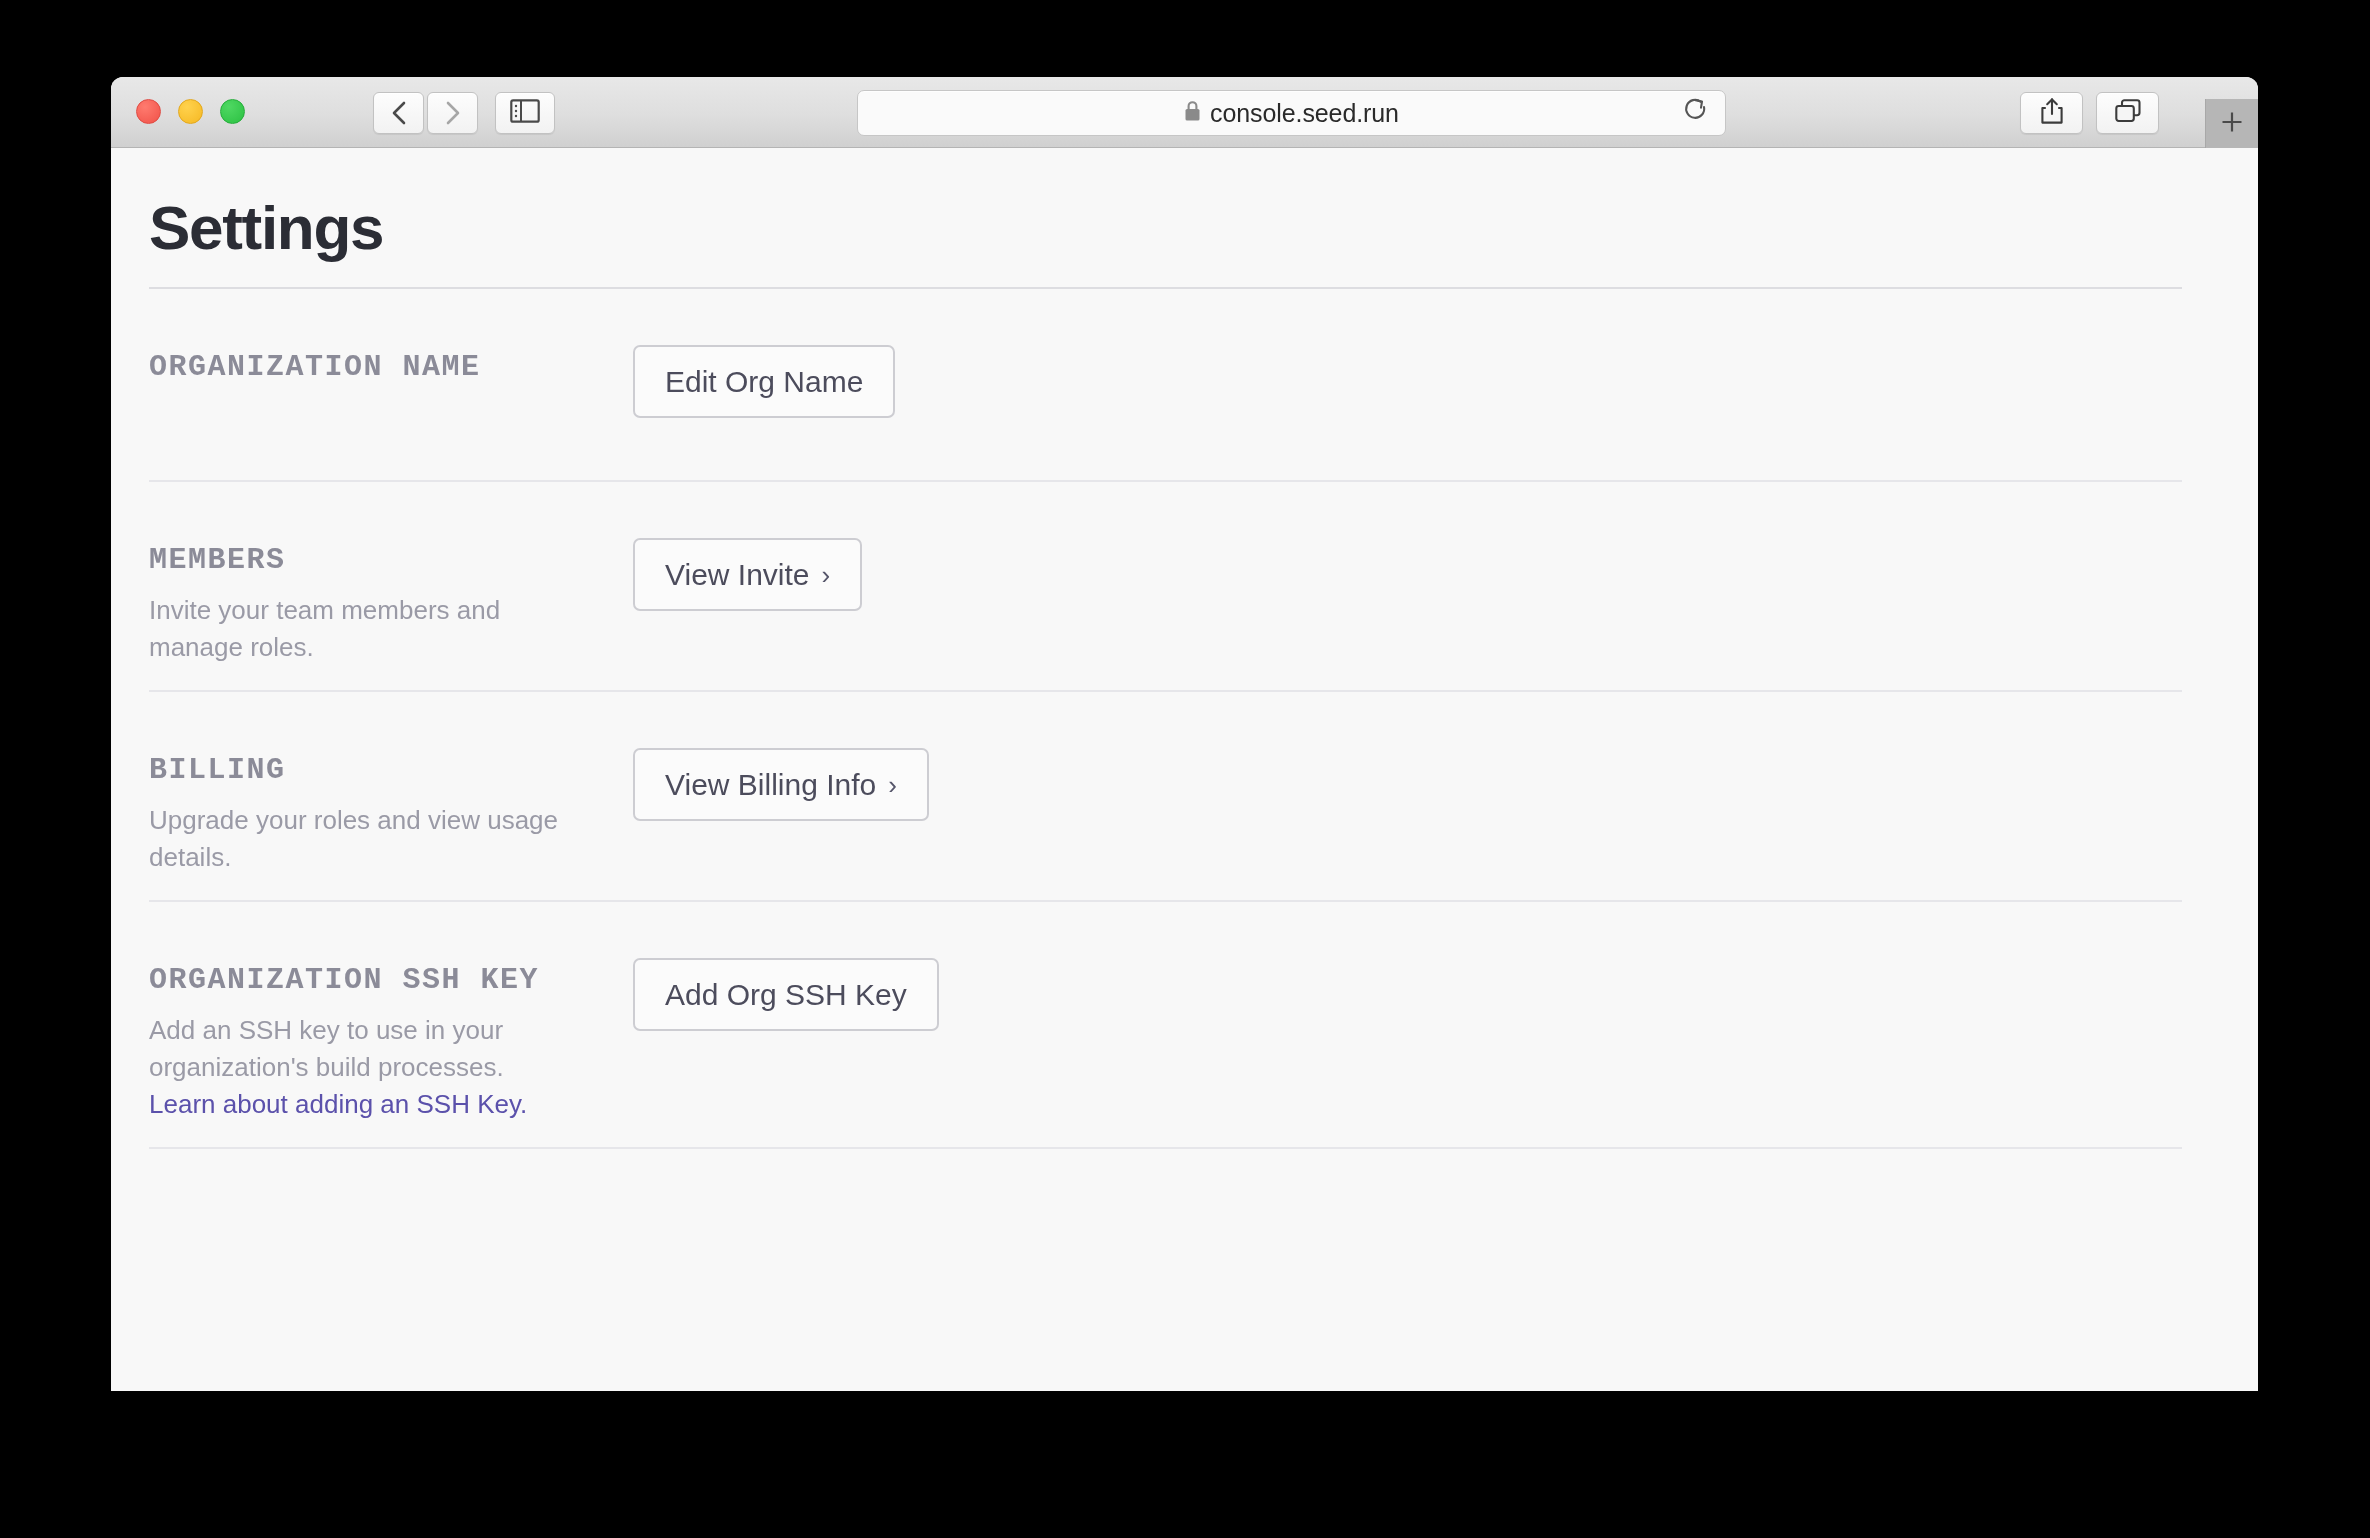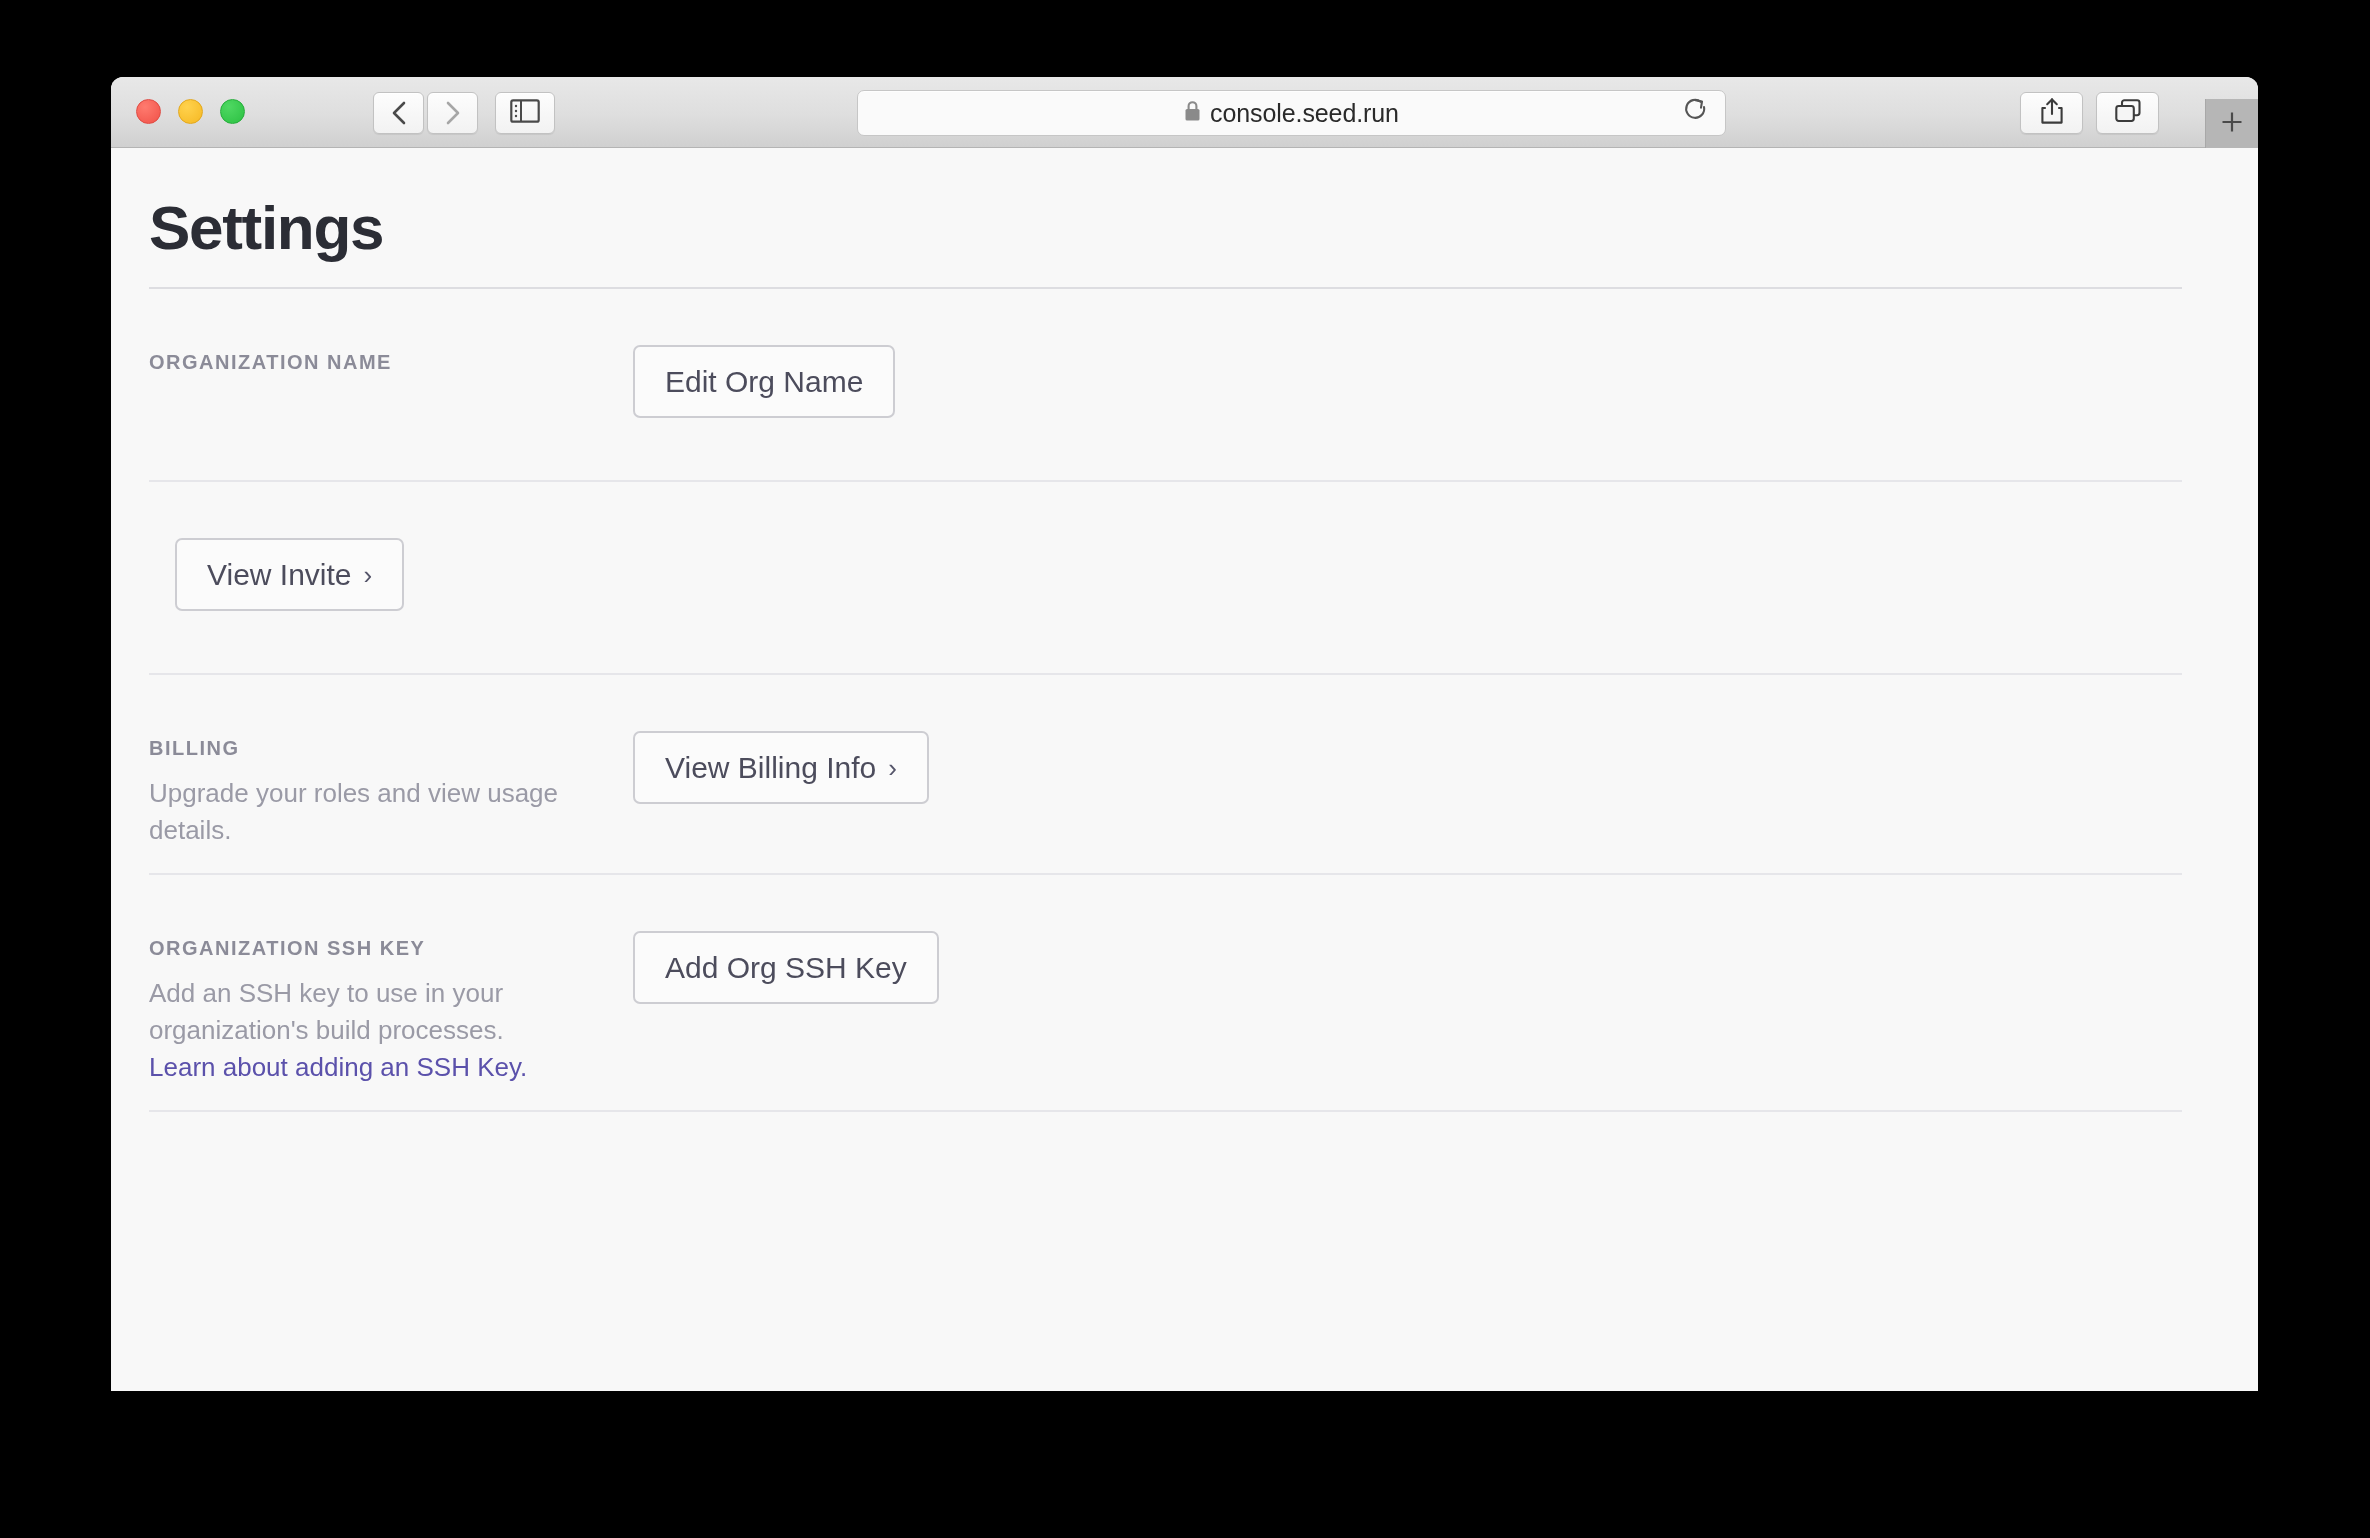--- a/index.html
+++ b/index.html
@@ -197,26 +197,27 @@
     padding: 56px 0 0 0;
     min-height: 167px;
     box-sizing: border-box;
   }
   .row-text {
     width: 458px;
     flex: 0 0 458px;
     padding-top: 7px;
   }
   .row-label {
-    font-size: 20px;
+    font-size: 30px;
     font-weight: bold;
     letter-spacing: 1.5px;
     color: #8b8b98;
     text-transform: uppercase;
     line-height: 1;
+    font-family: Liberation Mono, monospace;
   }
   .row-label.danger { color: #e2584d; }
   .row-desc {
     font-size: 26px;
     color: #9a9aa6;
     line-height: 1.42;
     margin-top: 17px;
     max-width: 418px;
   }
   .row-desc a {
@@ -365,20 +366,24 @@
         </div>
         <div class="row-action">
           <button class="btn">
             <span>Edit Org Name</span>
           </button>
         </div>
       </div>
       <div class="divider thin"></div>
 
       <div class="row">
+        <div class="row-text">
+          <div class="row-label">MEMBERS</div>
+          <div class="row-desc">Invite your team members and manage roles.</div>
+        </div>
         <div class="row-action">
           <button class="btn">
             <span>View Invite</span>
             <span class="chev">›</span>
           </button>
         </div>
       </div>
       <div class="divider thin"></div>
 
       <div class="row">

